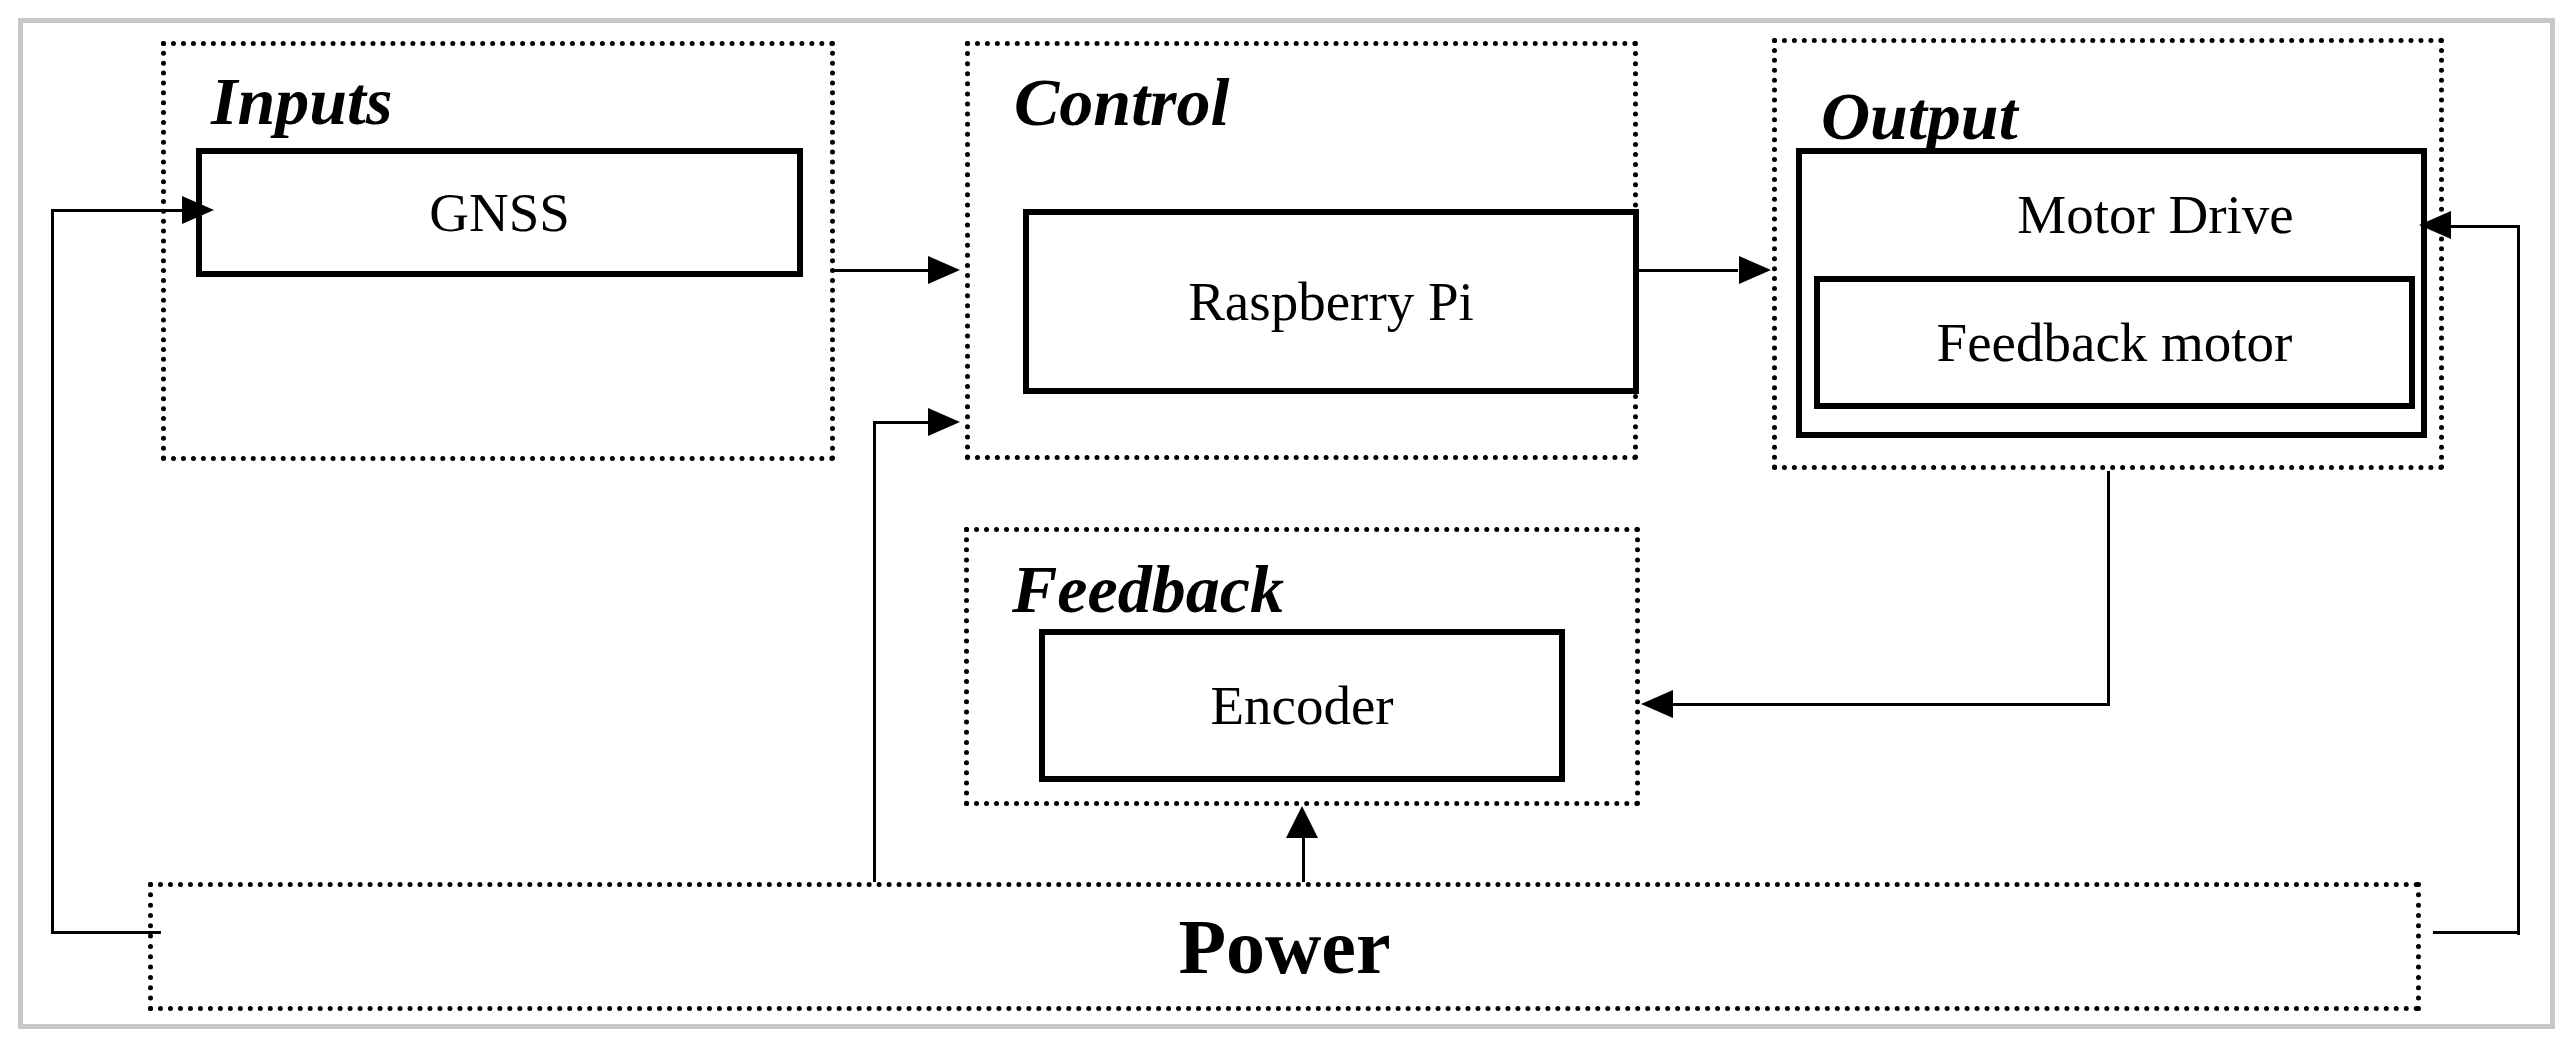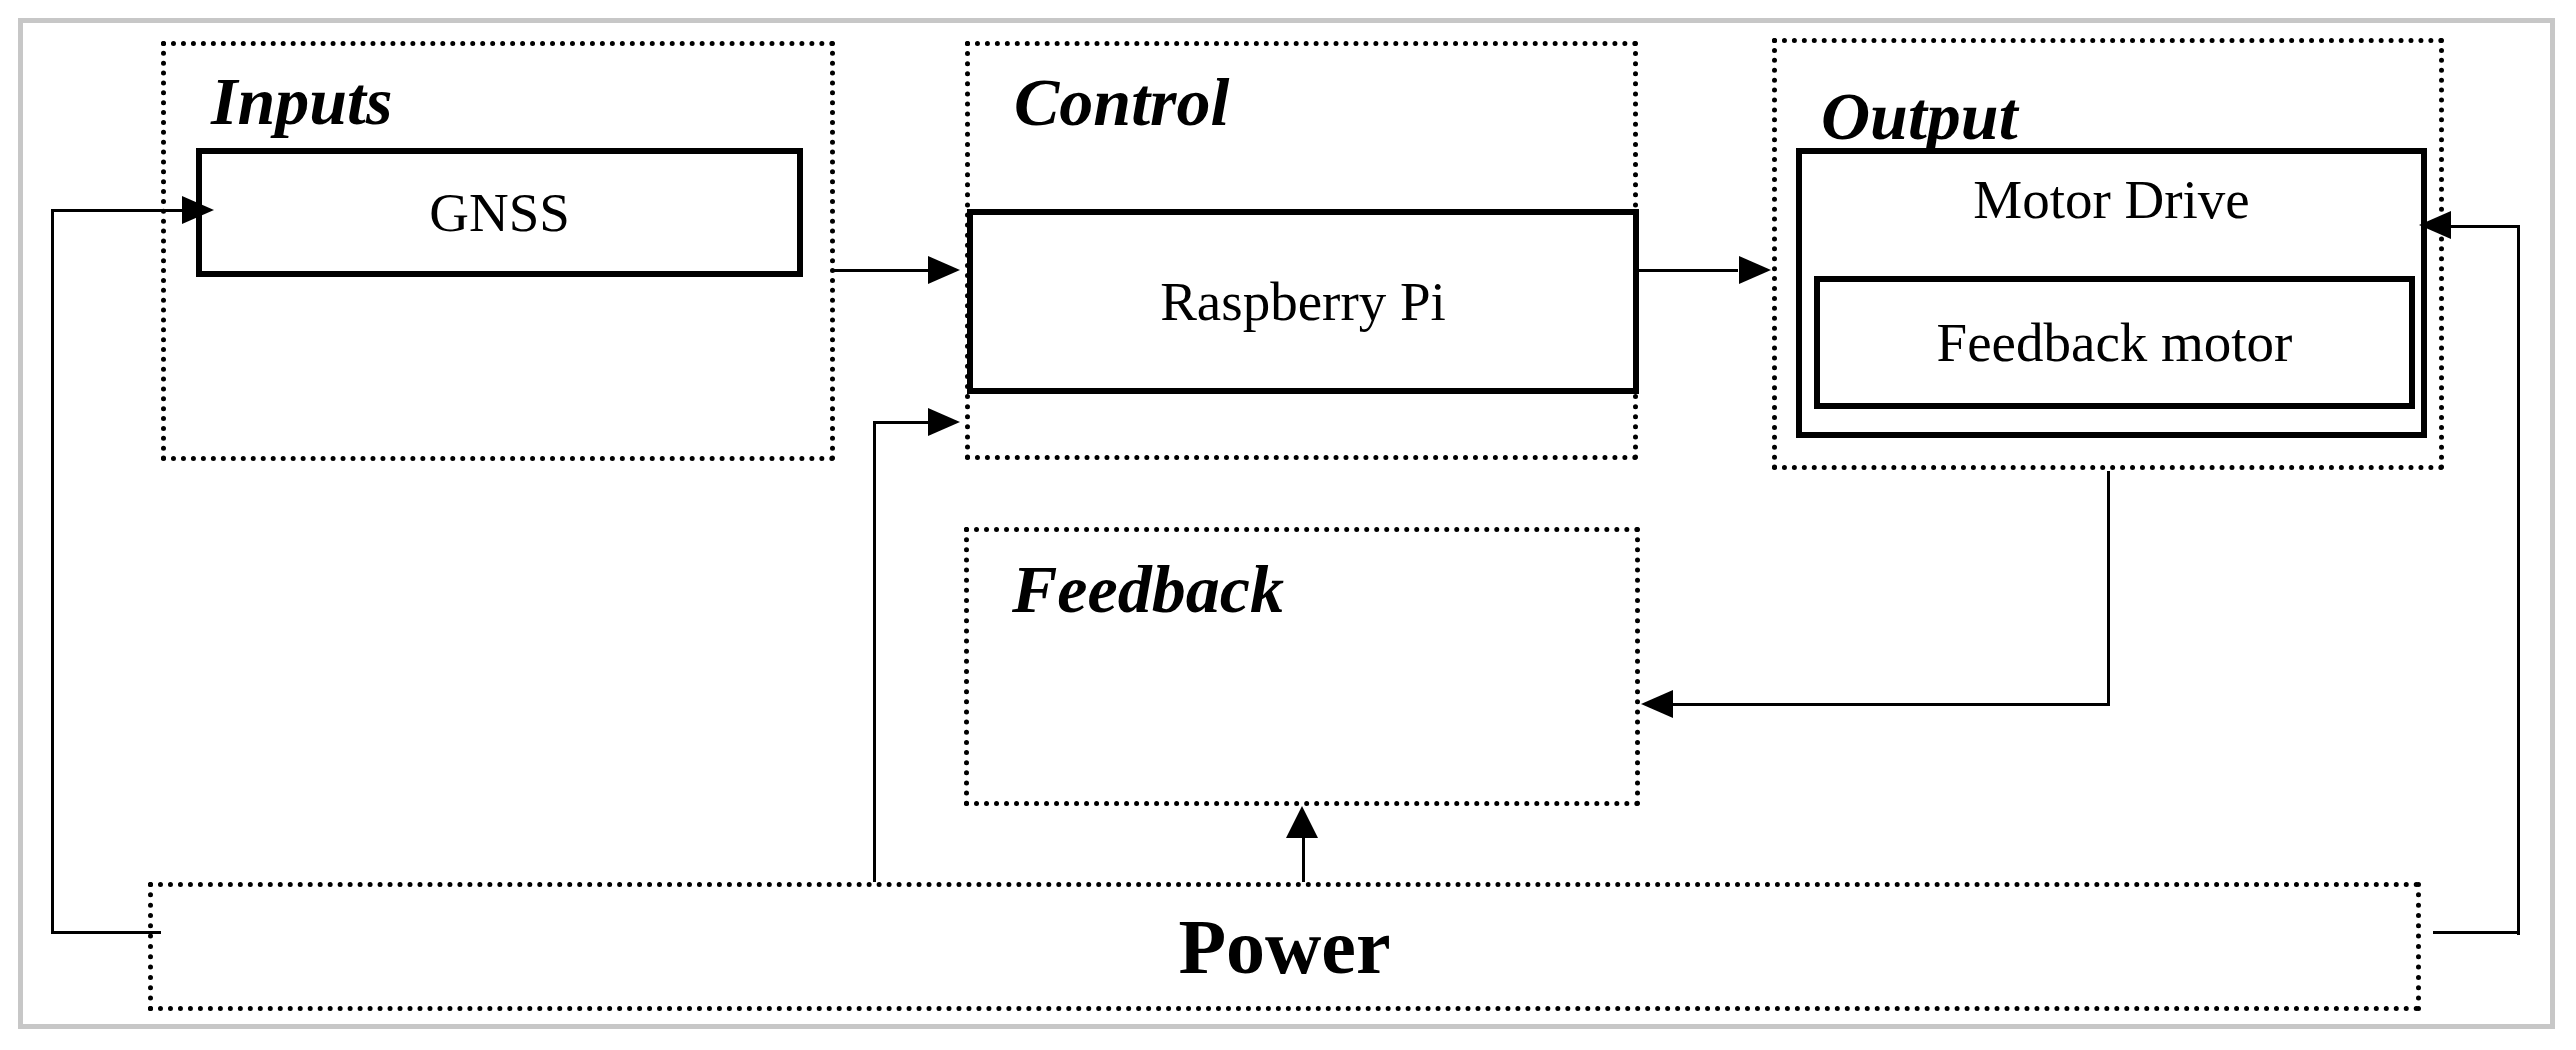--- a/index.html
+++ b/index.html
@@ -95,34 +95,37 @@
   <div class="frame" style="left:18px; top:18px; width:2537px; height:1011px;"></div>
 
   <div class="group" style="left:161px; top:41px; width:674px; height:420px;"></div>
   <div class="group-label" style="left:211px; top:67px;">Inputs</div>
   <div class="box" style="left:196px; top:148px; width:607px; height:129px;">
     <span>GNSS</span>
   </div>
 
   <div class="group" style="left:965px; top:41px; width:673px; height:419px;"></div>
   <div class="group-label" style="left:1014px; top:68px;">Control</div>
-  <div class="box" style="left:967px; top:209px; width:672px; height:185px;">
+  <div class="box" style="left:1023px; top:209px; width:616px; height:185px;">
     <span>Raspberry Pi</span>
   </div>
 
   <div class="group" style="left:1772px; top:38px; width:672px; height:432px;"></div>
   <div class="group-label" style="left:1821px; top:64px;margin-top:18px;">Output</div>
   <div class="box" style="left:1796px; top:148px; width:631px; height:290px; align-items:flex-start; justify-content:center;"></div>
-  <div class="box-label-floating" style="left:1796px; top:172px; width:631px;">Motor Drive</div>
+  <div class="box-label-floating" style="left:1796px; top:187px; width:631px;padding-left:44px;">Motor Drive</div>
   <div class="box" style="left:1814px; top:276px; width:601px; height:133px;">
     <span>Feedback motor</span>
   </div>
 
   <div class="group" style="left:964px; top:527px; width:676px; height:279px;"></div>
   <div class="group-label" style="left:1012px; top:555px;">Feedback</div>
+  <div class="box" style="left:1039px; top:629px; width:526px; height:153px;">
+    <span>Encoder</span>
+  </div>
 
   <div class="group" style="left:148px; top:882px; width:2273px; height:129px; display:flex; align-items:center; justify-content:center;">
     <span class="power-label">Power</span>
   </div>
 
   <div class="vline" style="left:51px; top:209px; height:723px;"></div>
   <div class="hline" style="left:51px; top:931px; width:110px;"></div>
   <div class="hline" style="left:51px; top:209px; width:132px;"></div>
   <div class="arrow-right" style="left:182px; top:196px;"></div>
 

